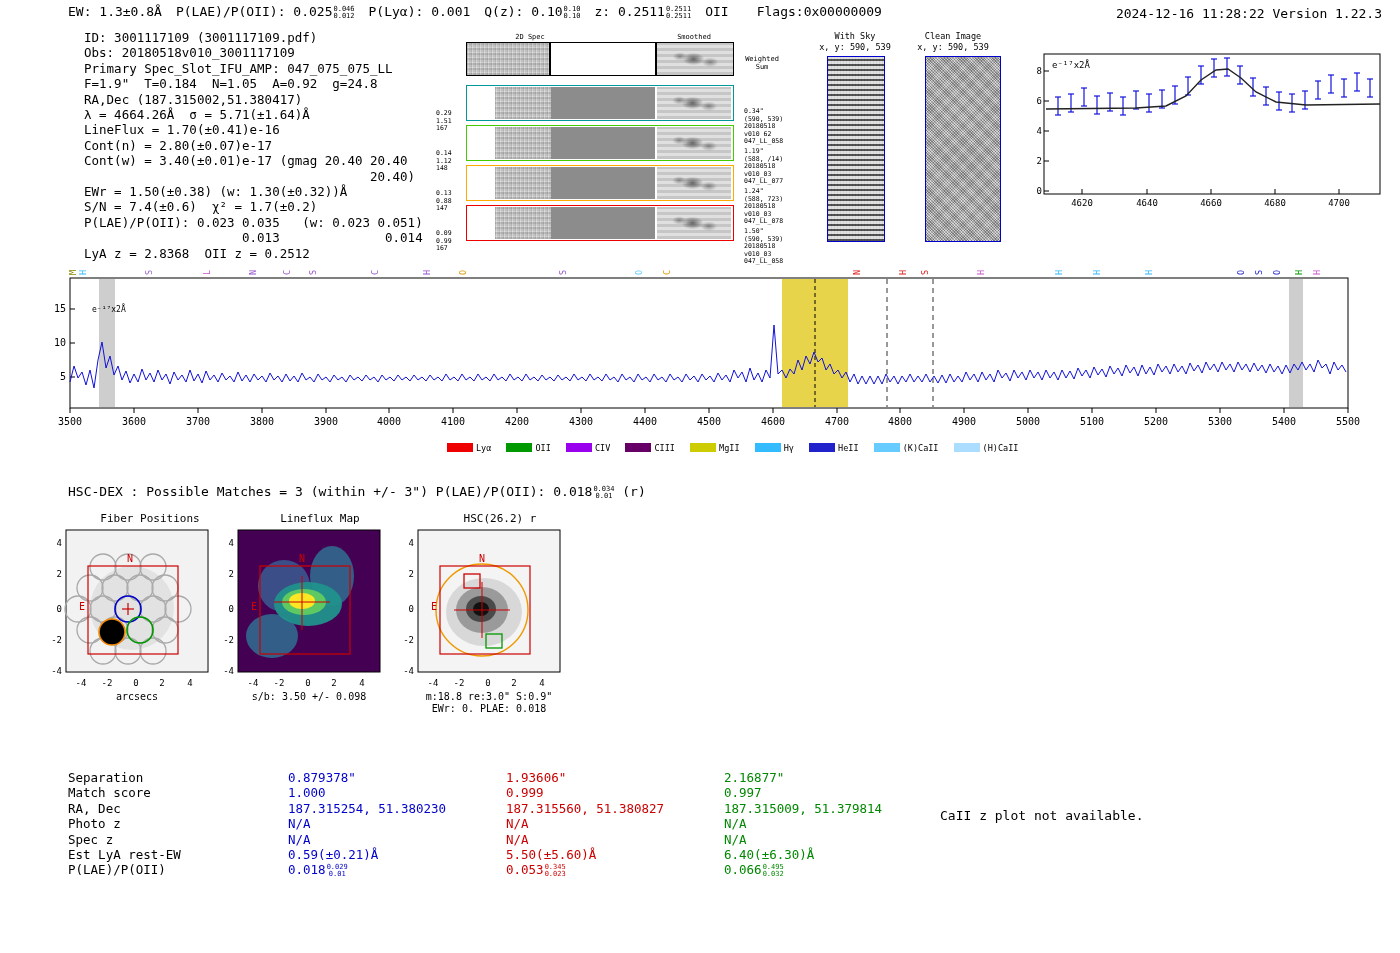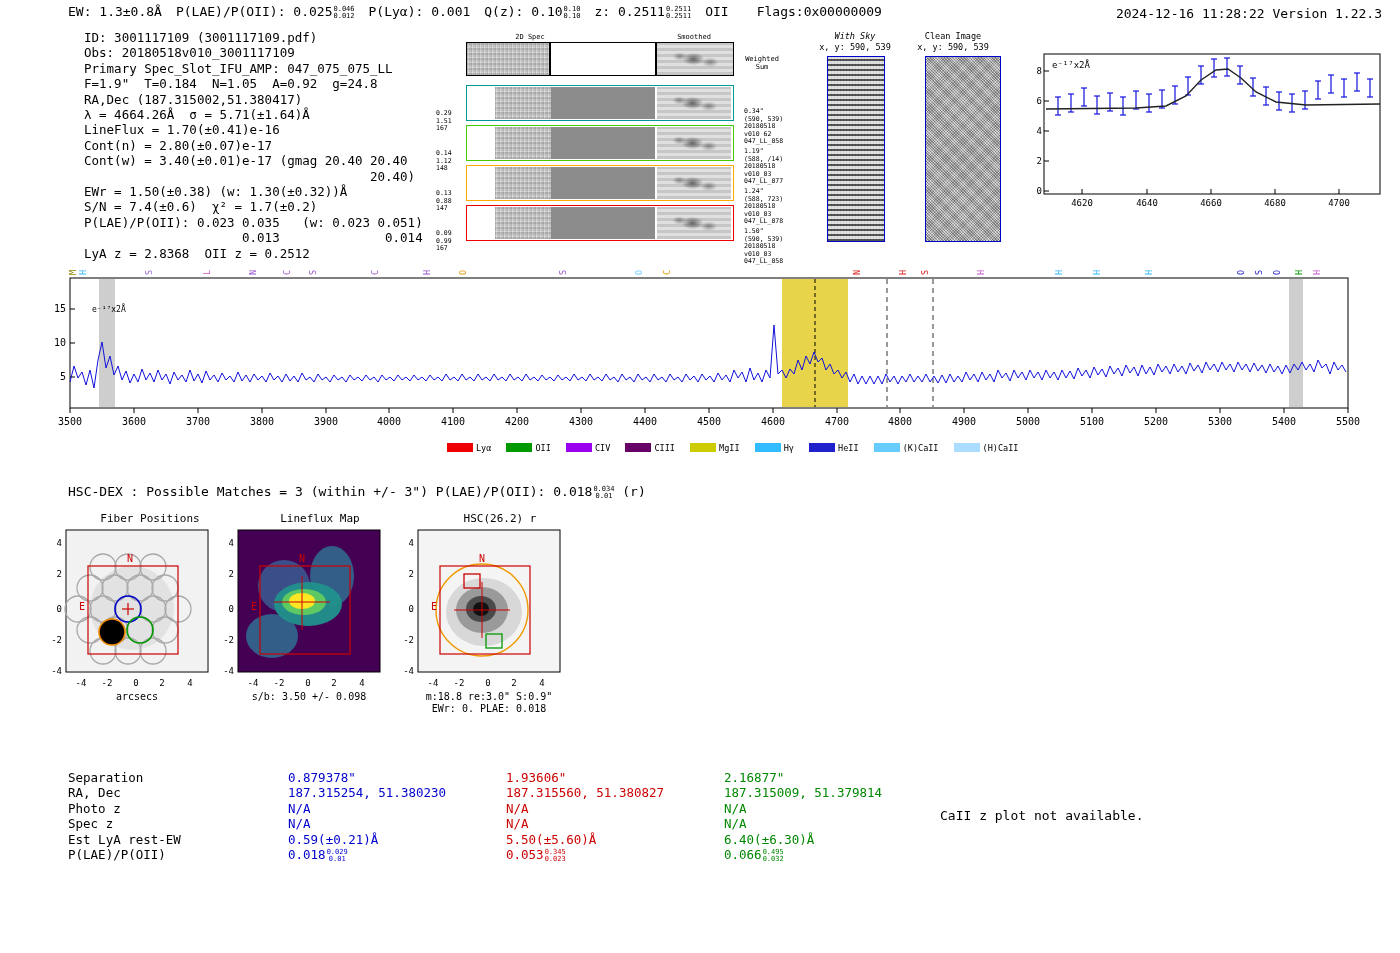--- a/index.html
+++ b/index.html
@@ -169,21 +169,21 @@
   <div class="tinylbl" style="left:-26px; top:176px;">0.09
 0.99
 167</div>
   <div class="tinylbl" style="left:282px; top:174px;">1.50"
 (590, 539)
 20180518
 v010_03
 047_LL_058</div>
 </div>
 
-<div class="abs imgcap" style="left:800px; top:31px; width:110px;font-style:italic;">With Sky</div>
+<div class="abs imgcap" style="left:800px; top:31px; width:110px;">With Sky</div>
 <div class="abs imgcap" style="left:800px; top:42px; width:110px;">x, y: 590, 539</div>
 <div class="skyimg" style="left:827px; top:56px; width:58px; height:186px;"></div>
 
 <div class="abs imgcap" style="left:898px; top:31px; width:110px;">Clean Image</div>
 <div class="abs imgcap" style="left:898px; top:42px; width:110px;">x, y: 590, 539</div>
 <div class="cleanimg" style="left:925px; top:56px; width:76px; height:186px;"></div>
 
 <svg class="abs" id="smallplot" viewBox="0 0 348 176" width="348" height="176">
   <rect x="0" y="0" width="348" height="176" fill="#ffffff"></rect>
   <rect x="8" y="4" width="336" height="140" fill="none" stroke="#000" stroke-width="1"></rect>
@@ -579,20 +579,26 @@
 
 <table class="abs" id="btable" cellspacing="0" cellpadding="0">
   <tbody>
     <tr>
       <td style="width:220px;">Separation</td>
       <td class="c-blue" style="width:218px;">0.879378"</td>
       <td class="c-red" style="width:218px;">1.93606"</td>
       <td class="c-green" style="width:218px;">2.16877"</td>
     </tr>
     <tr>
+      <td>Match score</td>
+      <td class="c-blue">1.000</td>
+      <td class="c-red">0.999</td>
+      <td class="c-green">0.997</td>
+    </tr>
+    <tr>
       <td>RA, Dec</td>
       <td class="c-blue">187.315254, 51.380230</td>
       <td class="c-red">187.315560, 51.380827</td>
       <td class="c-green">187.315009, 51.379814</td>
     </tr>
     <tr>
       <td>Photo z</td>
       <td class="c-blue">N/A</td>
       <td class="c-red">N/A</td>
       <td class="c-green">N/A</td>

